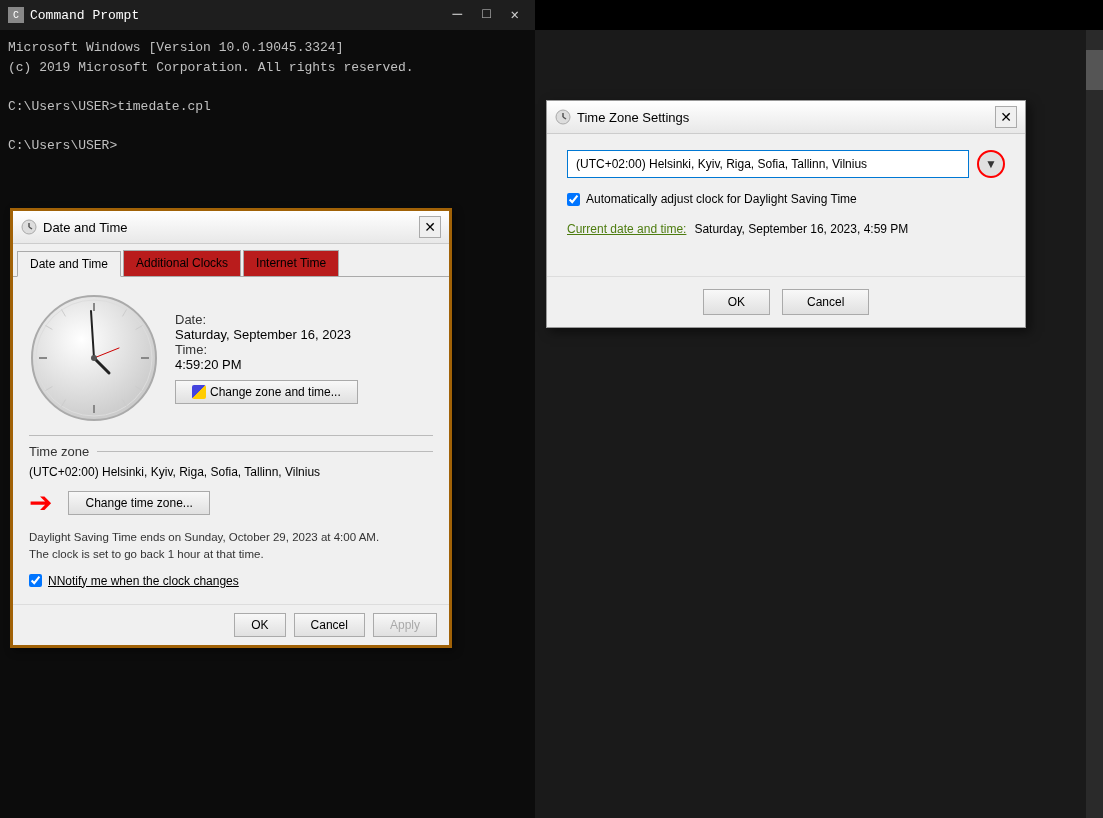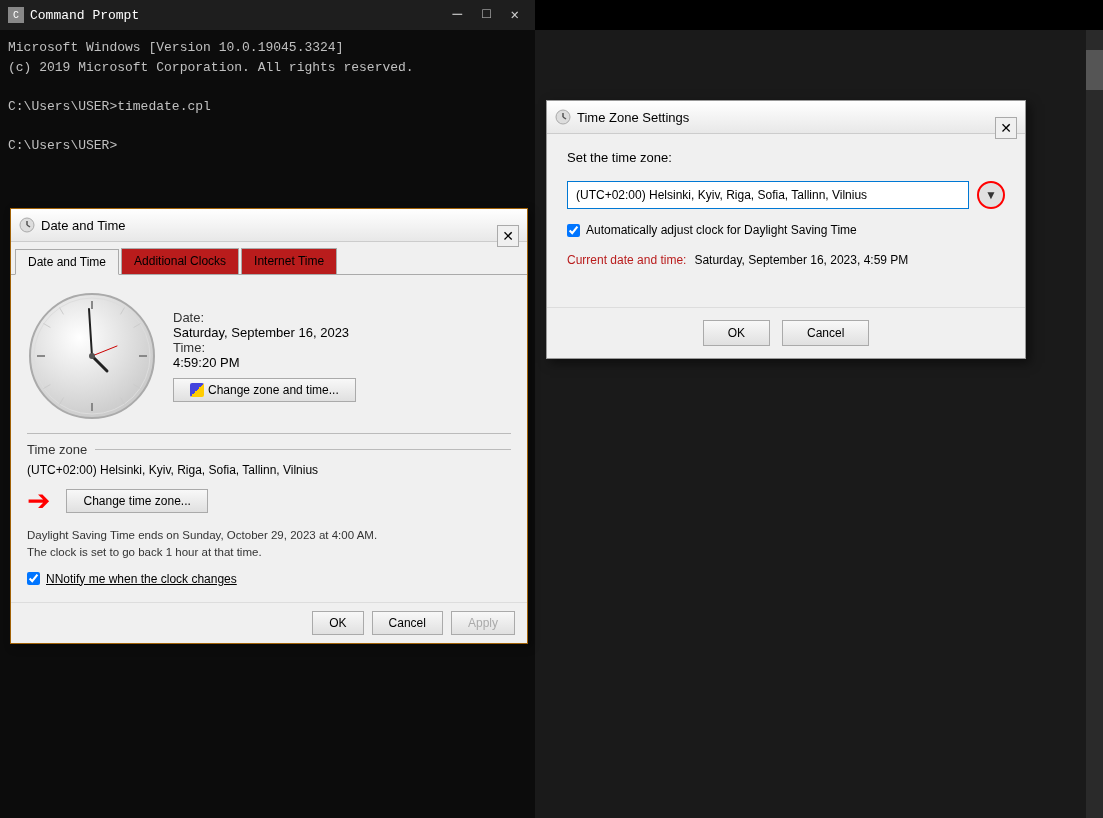--- a/index.html
+++ b/index.html
@@ -74,29 +74,30 @@
       width: 17px;
       height: 40px;
       background: #555;
     }
 
     
     .datetime-dialog {
       position: absolute;
       top: 208px;
       left: 10px;
-      width: 518px;
-      background: #f0f0f0;
-      border: 1px solid #a16207;
+      width: 442px;
+      background: #f0f0f0;
+      border: 3px solid #a16207;
       box-shadow: 3px 3px 8px rgba(0,0,0,0.4);
     }
     .dialog-titlebar {
       background: linear-gradient(to bottom, #ffffff, #e8e8e8);
       height: 32px;
       display: flex;
+      align-items: center;
       padding: 16px 8px;
       border-bottom: 1px solid #ccc;
       justify-content: space-between;
     }
     .dialog-title-left {
       display: flex;
       align-items: center;
       gap: 6px;
       font-size: 13px;
       color: #000;
@@ -280,21 +281,21 @@
       margin-bottom: 16px;
       font-size: 12px;
     }
     .tz-current-row {
       display: flex;
       align-items: center;
       gap: 8px;
       margin-bottom: 24px;
       font-size: 12px;
     }
-    .tz-current-label { color: #b91c1c; }
+    .tz-current-label { color: #4d7c0f; text-decoration: underline; }
     .tz-current-value { font-size: 12px; }
     .tz-footer {
       display: flex;
       justify-content: center;
       gap: 12px;
       padding: 12px;
       border-top: 1px solid #ddd;
     }
     .tz-btn {
       padding: 5px 24px;
@@ -447,21 +448,20 @@
         <circle cx="8" cy="8" r="7" fill="#ddd" stroke="#aaa" stroke-width="1"></circle>
         <line x1="8" y1="4" x2="8" y2="8" stroke="#555" stroke-width="1.5"></line>
         <line x1="8" y1="8" x2="11" y2="10" stroke="#555" stroke-width="1.5"></line>
       </svg>
       <span>Time Zone Settings</span>
     </div>
     <div class="dialog-close-btn">✕</div>
   </div>
 
   <div class="tz-content">
-    <div class="tz-label-main">Set the time zone:</div>
 
     <div class="tz-select-row">
       <div style="flex:1; border:1px solid #0078d4; background:#fff; padding:4px 8px; font-size:12px; height:28px; display:flex; align-items:center;">
         <span>(UTC+02:00) Helsinki, Kyiv, Riga, Sofia, Tallinn, Vilnius</span>
       </div>
       <div class="tz-dropdown-btn">▼</div>
     </div>
 
     <div class="tz-checkbox-row">
       <input type="checkbox" checked="" style="">

